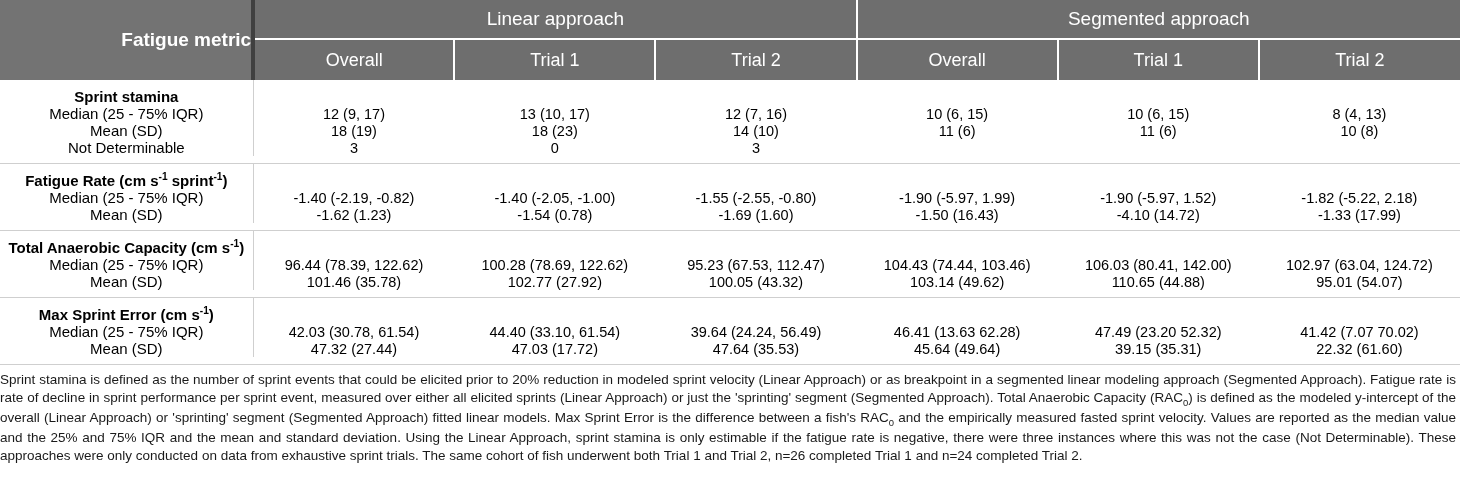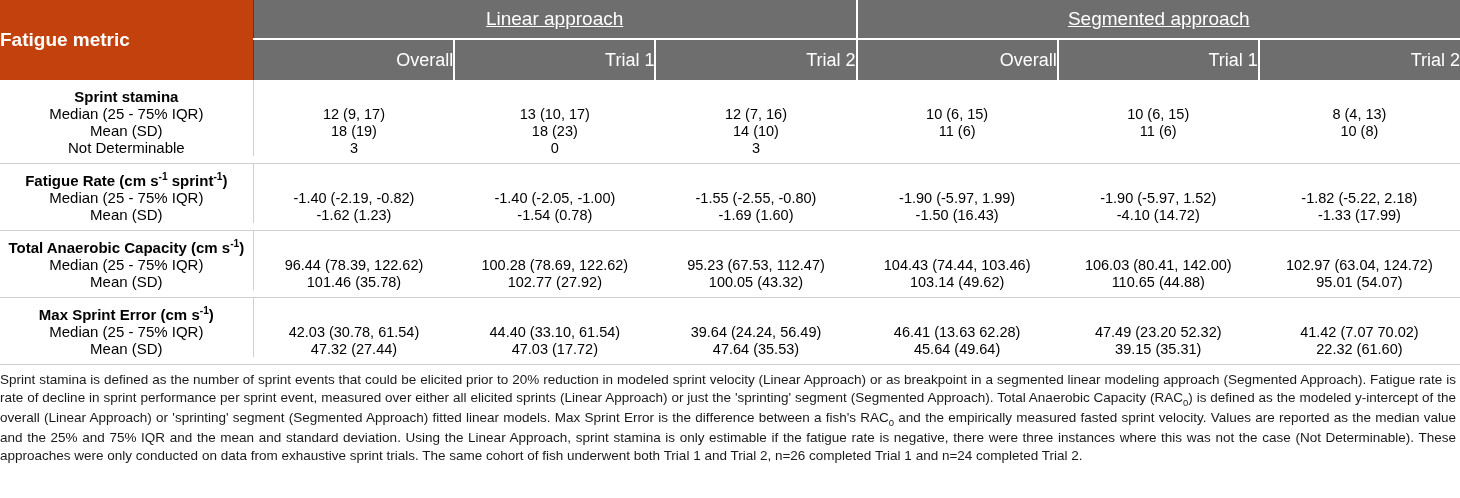--- a/index.html
+++ b/index.html
@@ -30,38 +30,37 @@
   .hdr-cell {
     background: #6e6e6e;
     color: #ffffff;
     font-weight: normal;
     font-size: 19px;
     text-align: center;
     vertical-align: middle;
     border-right: 2px solid #ffffff;
     border-bottom: 2px solid #ffffff;
     height: 38px;
-    text-decoration: underline;
   }
   .hdr-cell.last { border-right: none; }
   .hdr-metric {
-    background: #c2410c;
+    background: #737373;
     color: #ffffff;
     font-size: 19px;
-    text-align: left;
+    text-align: right;
     vertical-align: middle;
-    border-right: 1px solid #404040;
+    border-right: 4px solid #404040;
     height: 78px;
   }
   .hdr-sub {
     background: #6e6e6e;
     color: #ffffff;
     font-weight: normal;
     font-size: 18px;
-    text-align: right;
+    text-align: center;
     vertical-align: middle;
     border-right: 2px solid #ffffff;
     height: 40px;
   }
   .hdr-sub.last { border-right: none; }
 
   
   .grp-sep td {
     border-top: 1px solid #cfcfcf;
   }

